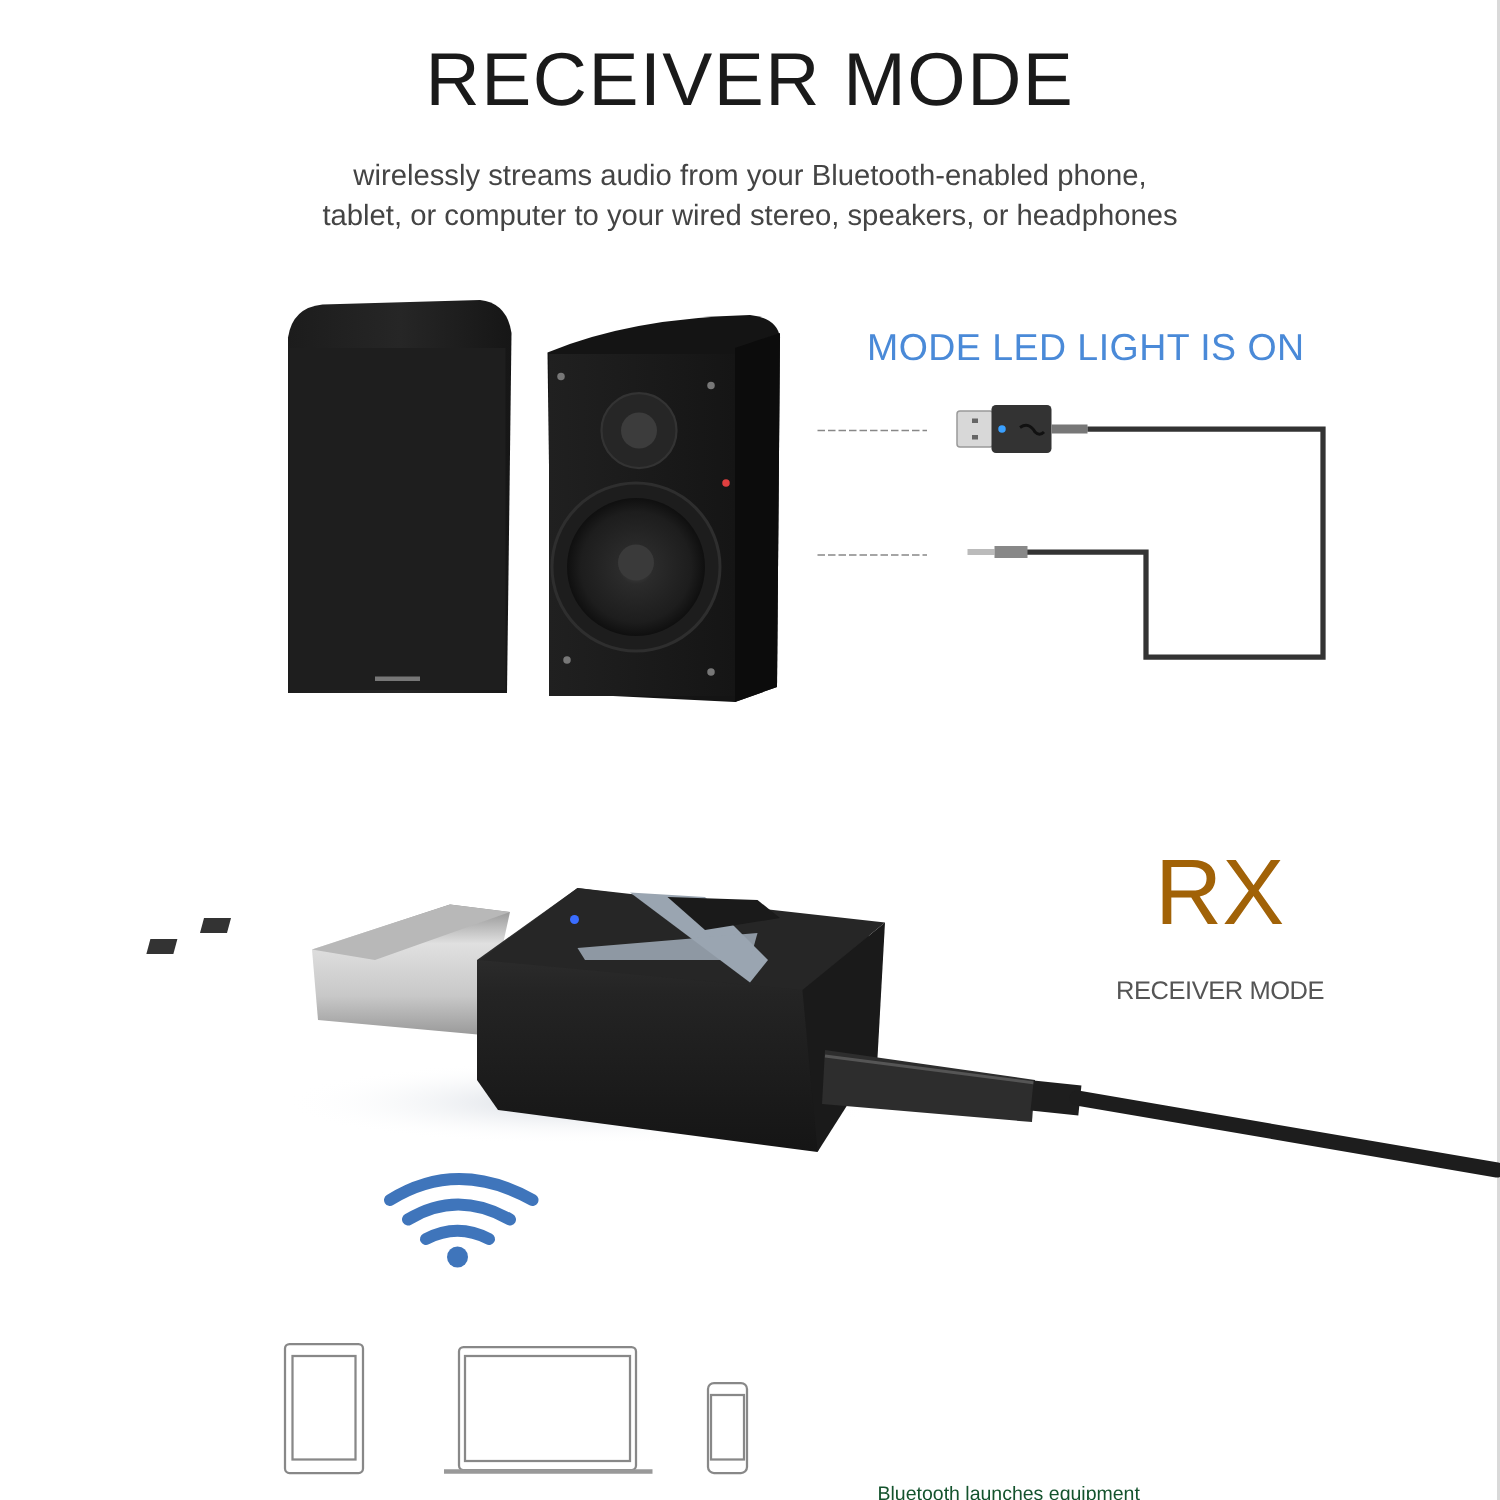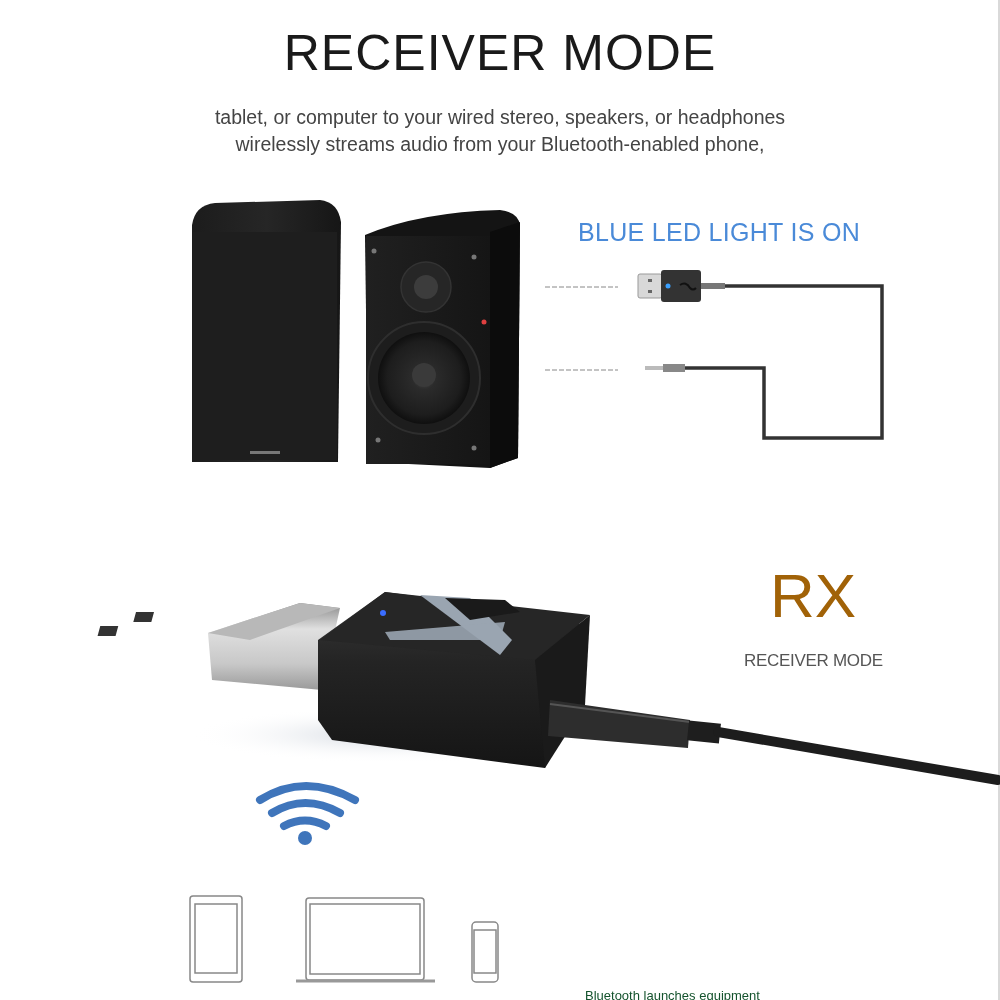--- a/index.html
+++ b/index.html
@@ -15,24 +15,24 @@
   .rx-sub { left: 744px; top: 651px; font-size: 17px; color: #555; letter-spacing: -0.3px; }
   .bt-label { left: 585px; top: 988px; font-size: 13px; color: #14532d; }
   .right-border { left: 998px; top: 0; width: 2px; height: 1000px; background: #d9d9d9; }
   svg { position: absolute; left: 0; top: 0; }
 </style>
 </head>
 <body>
 
 <div class="abs title">RECEIVER MODE</div>
 <div class="abs subtitle">
+  <div>wirelessly streams audio from your Bluetooth-enabled phone,</div>
   <div>tablet, or computer to your wired stereo, speakers, or headphones</div>
-  <div>wirelessly streams audio from your Bluetooth-enabled phone,</div>
 </div>
-<div class="abs led-label">BLUE LED LIGHT IS ON</div>
+<div class="abs led-label">MODE LED LIGHT IS ON</div>
 <div class="abs rx">RX</div>
 <div class="abs rx-sub">RECEIVER MODE</div>
 <div class="abs bt-label">Bluetooth launches equipment</div>
 <div class="abs right-border"></div>
 
 <svg width="1000" height="1000" viewBox="0 0 1000 1000">
   <defs>
     <linearGradient id="spkL" x1="0" y1="0" x2="1" y2="0">
       <stop offset="0" stop-color="#1c1c1c"></stop>
         <stop offset="0.5" stop-color="#262626"></stop>

